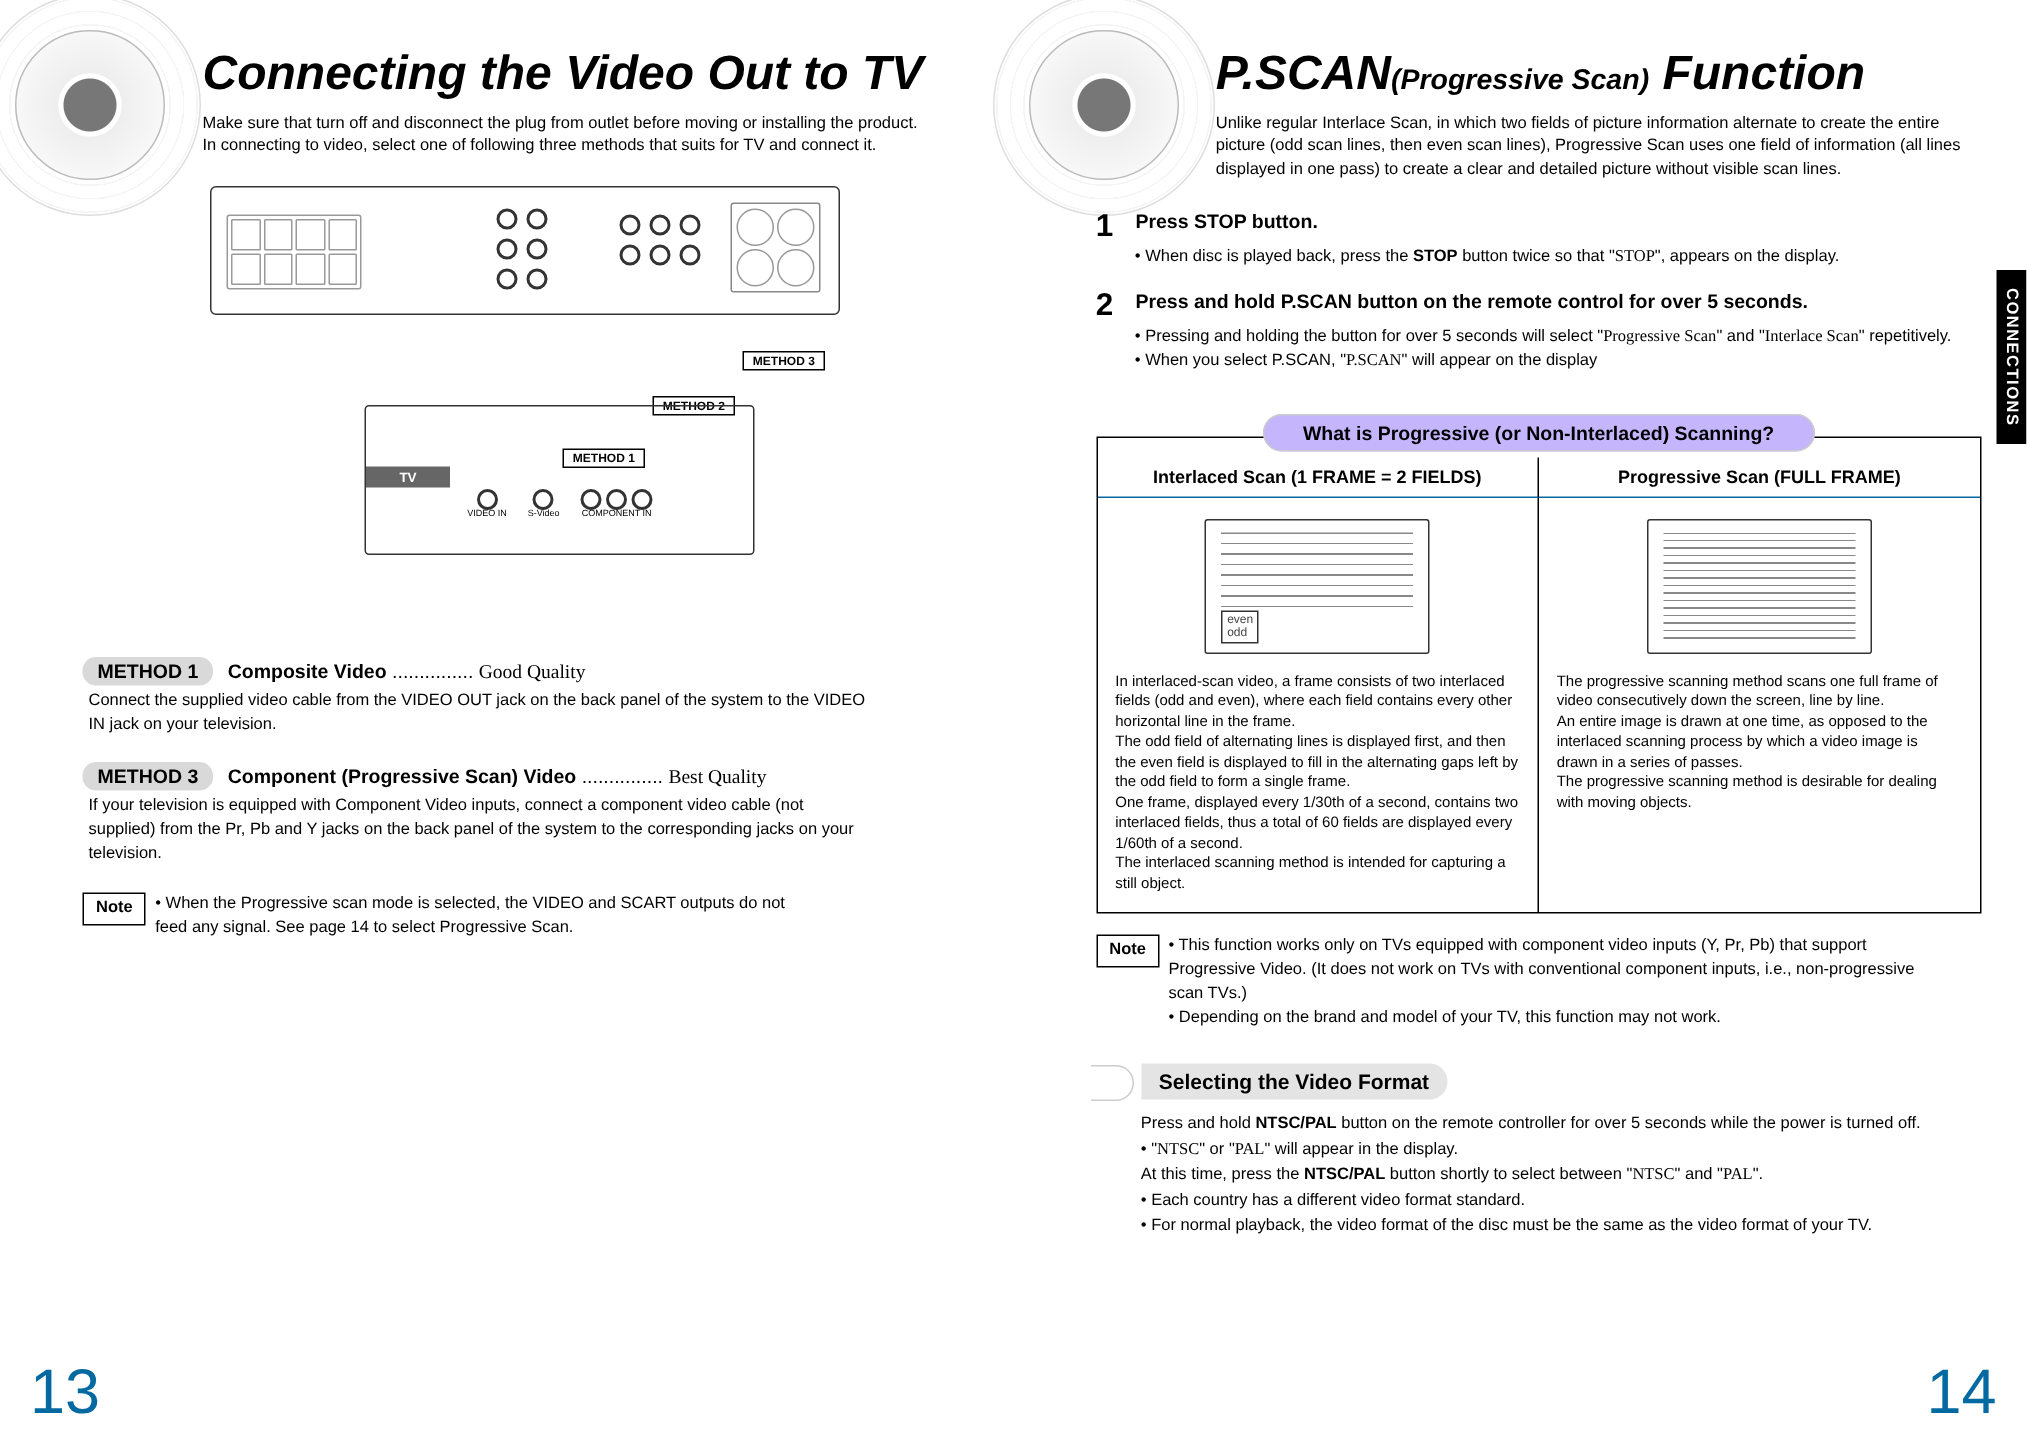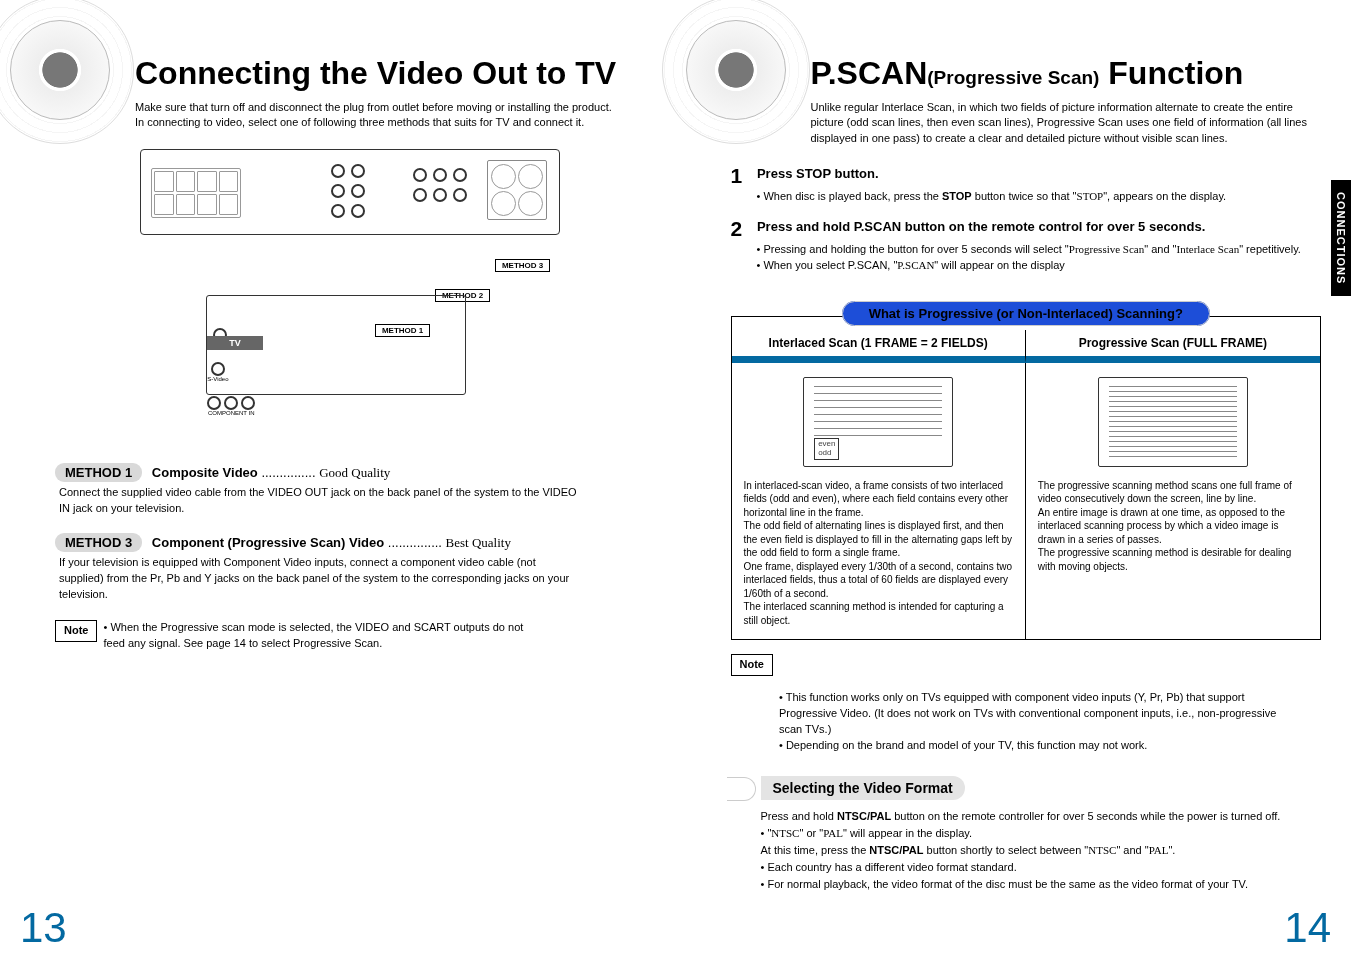--- a/index.html
+++ b/index.html
@@ -38,22 +38,22 @@
     background: repeating-radial-gradient(circle, transparent 0 8px, #f5f5f5 8px 9px);
     z-index: -1;
   }
   .page-left .swirl { left: 10px; }
   .page-right .swirl { left: 10px; }
 
   .h1 {
     font-size: 32px;
     font-weight: bold;
     margin-left: 80px;
-    margin-top: 25px;
     margin-bottom: 8px;
+    font-style: italic;
   }
   .h1-small { font-size: 19px; font-weight: bold; }
   .intro {
     font-size: 11px;
     margin-left: 80px;
     line-height: 1.4;
     margin-bottom: 18px;
   }
 
   .diagram {
@@ -102,29 +102,28 @@
     font-size: 8px;
     font-weight: bold;
     padding: 1px 6px;
   }
 
   .tv-box {
     margin-top: 60px;
     width: 260px;
     height: 100px;
     border: 1px solid #333;
-    margin-left: 66px;
+    margin-left: 103px;
     border-radius: 3px;
     display: flex;
     align-items: flex-start;
     justify-content: center;
     padding-top: 55px;
     gap: 14px;
     position: relative;
-    flex-direction: column;
   }
   .tv-label {
     position: absolute; left: 0; top: 40px;
     background: #666; color: #fff; font-size: 9px; font-weight: bold;
     padding: 2px 22px;
   }
   .tv-port-group { text-align: center; font-size: 6px; }
   .tv-port-group .prow { display:flex; gap:3px; justify-content:center; }
 
   .method-block { margin-bottom: 18px; }
@@ -197,27 +196,27 @@
   .whatbox-title {
     text-align: center;
     font-size: 13px;
     font-weight: bold;
     padding: 5px 0;
     position: relative;
     margin-top: -16px;
     margin-bottom: 4px;
   }
   .whatbox-title span {
-    background: #1d4ed8;
+    background: #c4b5fd;
     border-radius: 16px;
     padding: 4px 26px;
     border: 1px solid #ccc;
   }
   .wb-grid { display: grid; grid-template-columns: 1fr 1fr; }
-  .wb-head { font-size: 12px; font-weight: bold; text-align: center; padding: 6px; border-bottom: 7px solid #0369a1;}
+  .wb-head { font-size: 12px; font-weight: bold; text-align: center; padding: 6px; border-bottom: 1px solid #0369a1;}
   .wb-head.bl { border-right: 1px solid #000; }
   .wb-cell { padding: 10px 12px 12px 12px; font-size: 10px; line-height: 1.35; }
   .wb-cell.bl { border-right: 1px solid #000; }
   .scan-fig {
     width: 150px; height: 90px; border: 1px solid #333; margin: 4px auto 12px auto;
     position: relative; border-radius: 2px;
   }
   .scan-fig.inter::before,
   .scan-fig.inter::after {
     content:""; position:absolute; left:10px; right:10px; top:8px; bottom:25px;
@@ -413,21 +412,21 @@
         <div class="scan-fig prog"></div>
         <div style="white-space:pre-line;">The progressive scanning method scans one full frame of video consecutively down the screen, line by line.
 An entire image is drawn at one time, as opposed to the interlaced scanning process by which a video image is drawn in a series of passes.
 The progressive scanning method is desirable for dealing with moving objects.</div>
       </div>
     </div>
   </div>
 
   <div class="note-row" style="margin-top:14px;">
     <span class="note-box">Note</span>
-    <ul style="max-width:520px;margin-top:36px;">
+    <ul style="max-width:520px;">
       <li>This function works only on TVs equipped with component video inputs (Y, Pr, Pb) that support Progressive Video. (It does not work on TVs with conventional component inputs, i.e., non-progressive scan TVs.)</li>
       <li>Depending on the brand and model of your TV, this function may not work.</li>
     </ul>
   </div>
 
   <div style="margin-top:14px; margin-left:30px;">
     <div class="vidfmt-head">Selecting the Video Format</div>
     <div class="vf-body">
       <div>
         <span>Press and hold </span><span class="boldinline">NTSC/PAL</span><span> button on the remote controller for over 5 seconds while the power is turned off.</span>

